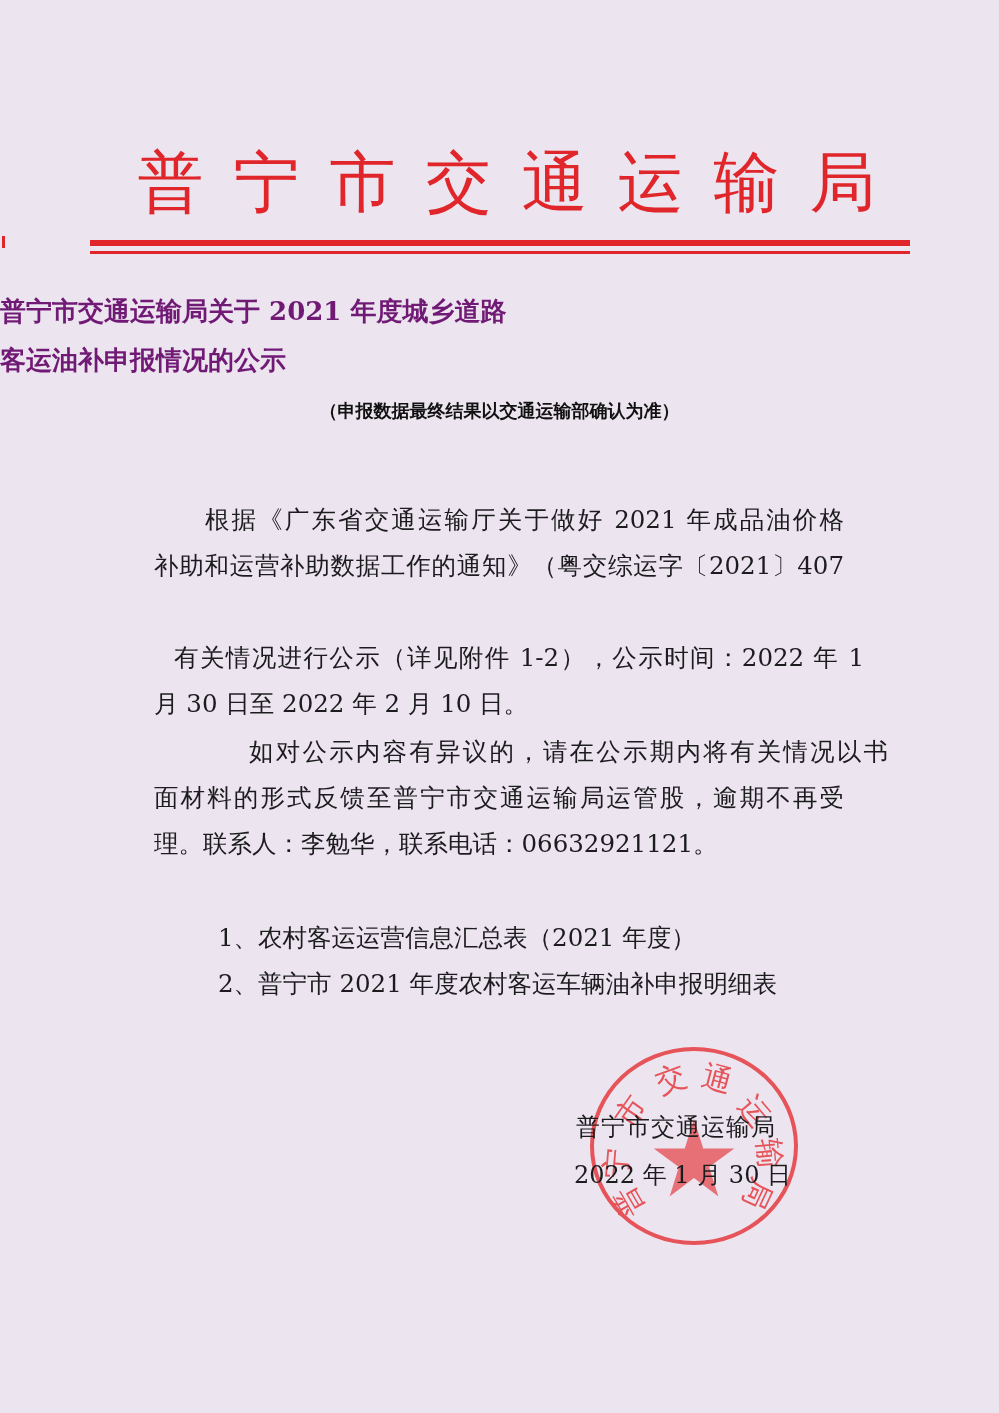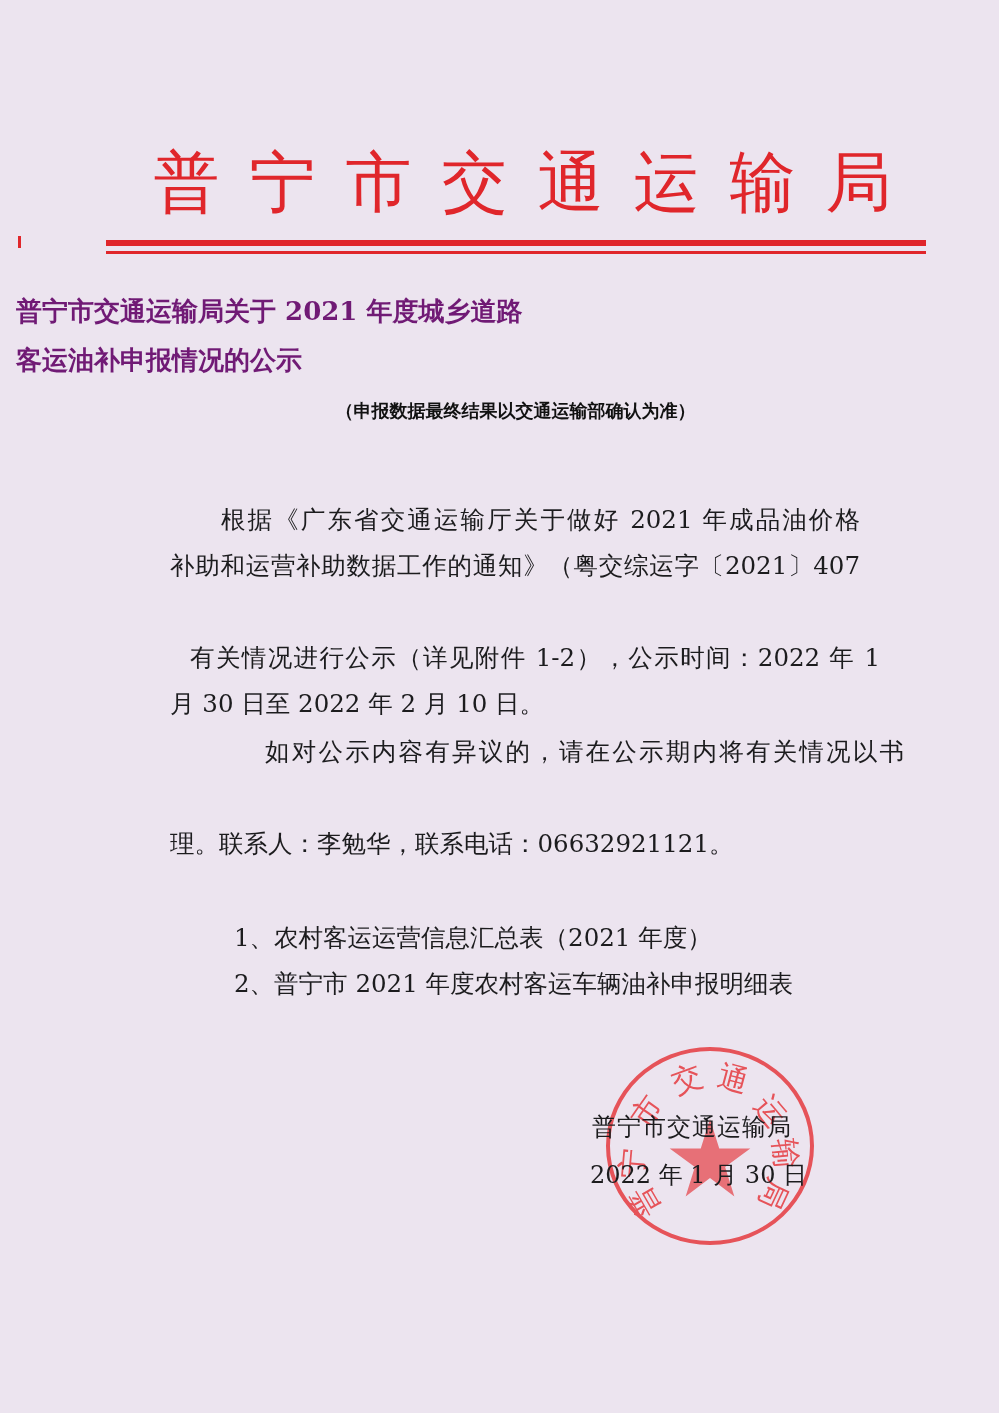--- a/index.html
+++ b/index.html
@@ -4,21 +4,21 @@
 <style>
   html, body { margin: 0; padding: 0; }
   body {
     width: 999px; height: 1413px;
     background: #ece4ef;
     position: relative;
     overflow: hidden;
     font-family: "DejaVu Serif", "Liberation Serif", serif;
     color: #1c1c1e;
   }
-  .page { position: absolute; left: 16px; top: 0; width: 800px; height: 1413px; }
+  .page { position: absolute; left: 0; top: 0; width: 800px; height: 1413px; }
   .letterhead {
     position: absolute; left: 0; width: 999px; top: 138px;
     text-align: center;
     color: #e0262b;
     font-size: 66px;
     letter-spacing: 30px;
     font-family: "DejaVu Serif", "Liberation Serif", serif;
     font-weight: normal;
     line-height: 90px;
     padding-left: 22px;
@@ -86,20 +86,21 @@
   <div class="title l1">普宁市交通运输局关于 2021 年度城乡道路</div>
   <div class="title l2">客运油补申报情况的公示</div>
   <div class="subtitle">（申报数据最终结果以交通运输部确认为准）</div>
 
   <div class="body-line indent" style="top:505px;">根据《广东省交通运输厅关于做好 2021 年成品油价格</div>
   <div class="body-line" style="top:551px;">补助和运营补助数据工作的通知》（粤交综运字〔2021〕407</div>
   <div class="body-line" style="top:643px;margin-left:20px;">有关情况进行公示（详见附件 1-2），公示时间：2022 年 1</div>
   <div class="body-line last" style="top:689px;">月 30 日至 2022 年 2 月 10 日。</div>
 
   <div class="body-line indent" style="top:737px;margin-left:44px;">如对公示内容有异议的，请在公示期内将有关情况以书</div>
+  <div class="body-line" style="top:783px;">面材料的形式反馈至普宁市交通运输局运管股，逾期不再受</div>
   <div class="body-line last" style="top:829px;">理。联系人：李勉华，联系电话：06632921121。</div>
 
   <div class="attachment-item" style="top:923px;">1、农村客运运营信息汇总表（2021 年度）</div>
   <div class="attachment-item" style="top:969px;">2、普宁市 2021 年度农村客运车辆油补申报明细表</div>
 
   <div class="seal">
     <svg class="seal-star" viewBox="0 0 100 95">
       <polygon points="50,0 61,35 98,35 68,57 79,92 50,70 21,92 32,57 2,35 39,35" fill="#e53a3f" opacity="0.8"></polygon>
     </svg>
     <span class="seal-text" style="left:22px; top:40px; transform:rotate(-55deg);">市</span>

